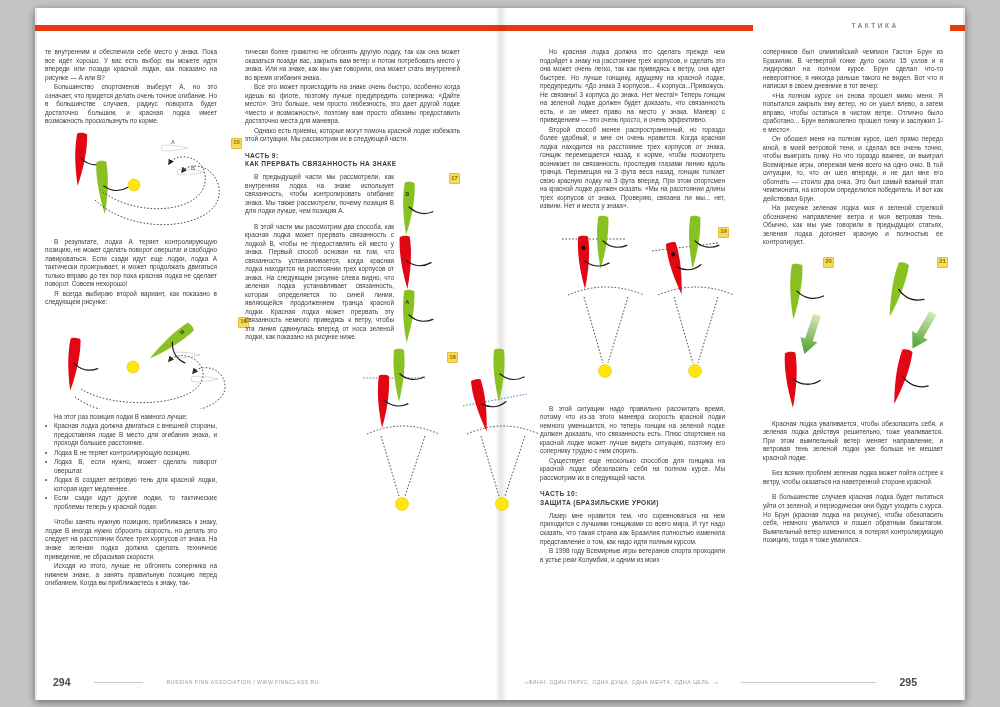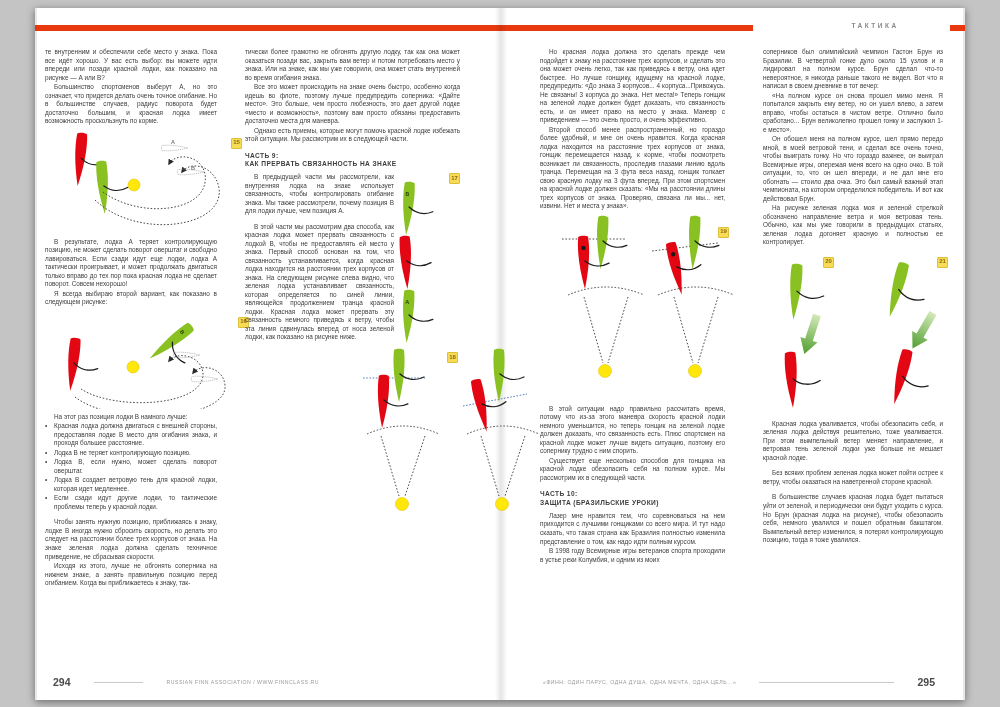--- a/index.html
+++ b/index.html
@@ -31,21 +31,21 @@
   .fig17wrap{float:right;width:62px;height:172px;position:relative;margin:0 0 2px 4px;}
   .rb{fill:#e30613;} .gb{fill:#8ac122;}
   .ghost{fill:none;stroke:#9a9a9a;stroke-width:1.4;stroke-dasharray:2 2;}
   .sheet{fill:none;stroke:#1c1c1c;stroke-width:1.3;stroke-linecap:round;}
   .dash{fill:none;stroke:#4a4a4a;stroke-width:1;stroke-dasharray:1.6 1.8;}
   .dashb{fill:none;stroke:#5b7fc0;stroke-width:1;stroke-dasharray:1.6 1.6;}
   .mark{fill:#ffe70a;stroke:#dfc400;stroke-width:.6;}
   .lbl{font-size:5.5px;font-weight:bold;fill:#2f4a05;}
   .lblg{font-size:5.5px;font-weight:bold;fill:#777;}
   .footer{position:absolute;top:668px;display:flex;align-items:center;gap:23px;}
-  .fL{left:18px;width:266px;} .fR{left:508px;width:392px;}
+  .fL{left:18px;width:266px;} .fR{left:490px;width:392px;}
   .pgnum{font-size:10.5px;font-weight:bold;color:#4a4a4a;}
   .frule{flex:1;border-top:1.5px solid #c9c9c9;height:0;}
   .cred{font-size:5.2px;letter-spacing:.5px;color:#9a9a9a;white-space:nowrap;}
 </style>
 </head>
 <body>
 
 <svg width="0" height="0" style="position:absolute">
   <defs>
     <path id="boat" d="M3,2 C5,0.3 11,0.3 13,2 C14.5,16 13,33 8,54 C3,33 1.5,16 3,2 Z"></path>

